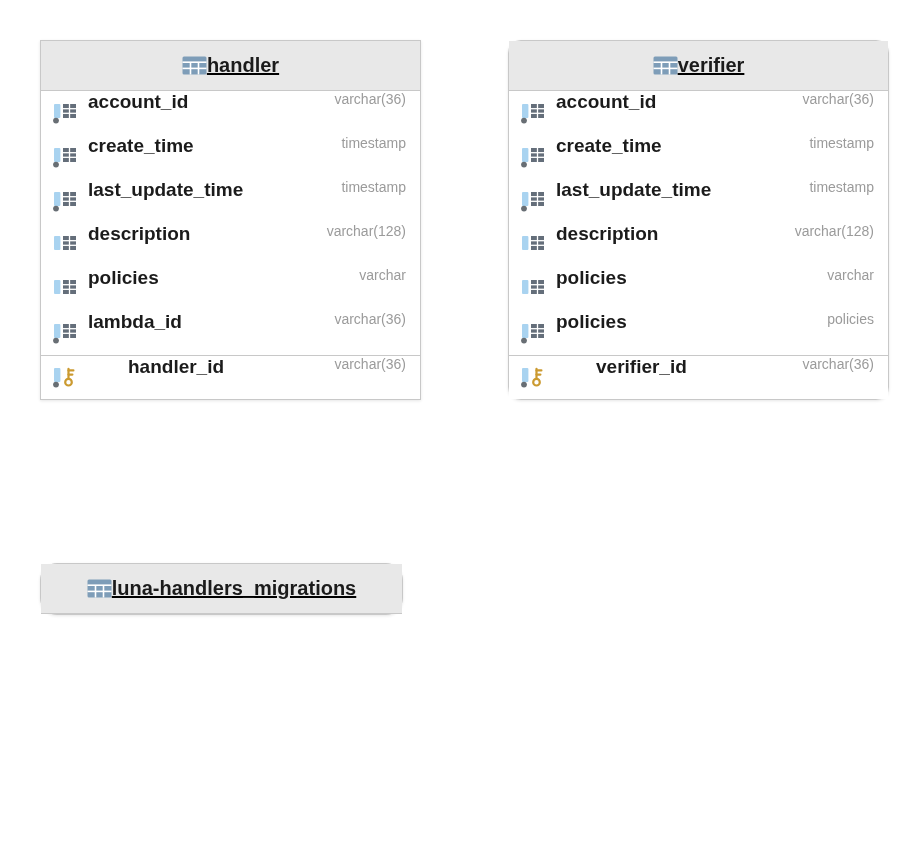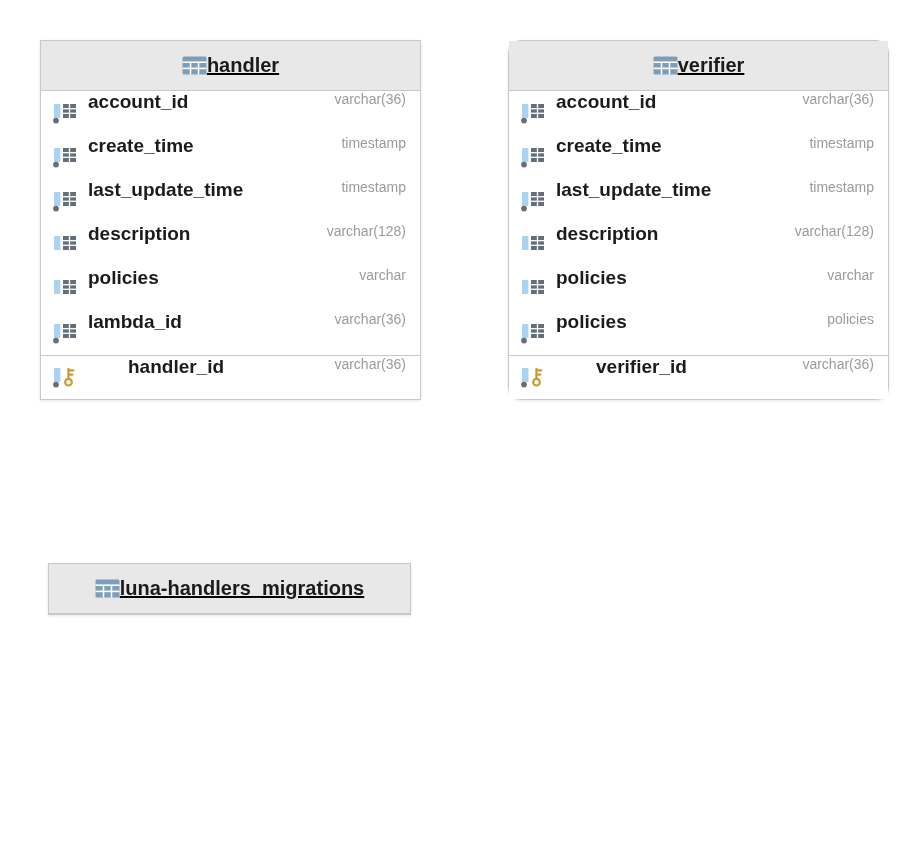--- a/index.html
+++ b/index.html
@@ -307,21 +307,21 @@
          <line x1="16.5" y1="7.6" x2="20.4" y2="7.6"></line>
        </g>
               <circle cx="4" cy="17.6" r="2.9" fill="#686E74"></circle>
   </svg>
           </span>
     <span class="col-name">verifier_id</span>
     <span class="col-type">varchar(36)</span>
   </div>
       </div>
   </div>
-    <div class="table-node" style="left: 48px; top: 563px; width: 363px;">
+    <div class="table-node" style="left: 40px; top: 563px; width: 363px; border-radius: 17px;">
     <div class="table-header">
       <span class="icon table-icon">
           <svg width="25" height="19" viewBox="0 0 25 19" aria-hidden="true">
     <rect x="0.5" y="0.5" width="24" height="18" rx="1.5" fill="#7E9DB8"></rect>
     <g stroke="#ffffff" stroke-width="1.6">
       <line x1="0.5" y1="6.2" x2="24.5" y2="6.2"></line>
       <line x1="0.5" y1="12.4" x2="24.5" y2="12.4"></line>
       <line x1="8.5" y1="6.2" x2="8.5" y2="18.5"></line>
       <line x1="16.5" y1="6.2" x2="16.5" y2="18.5"></line>
     </g>

